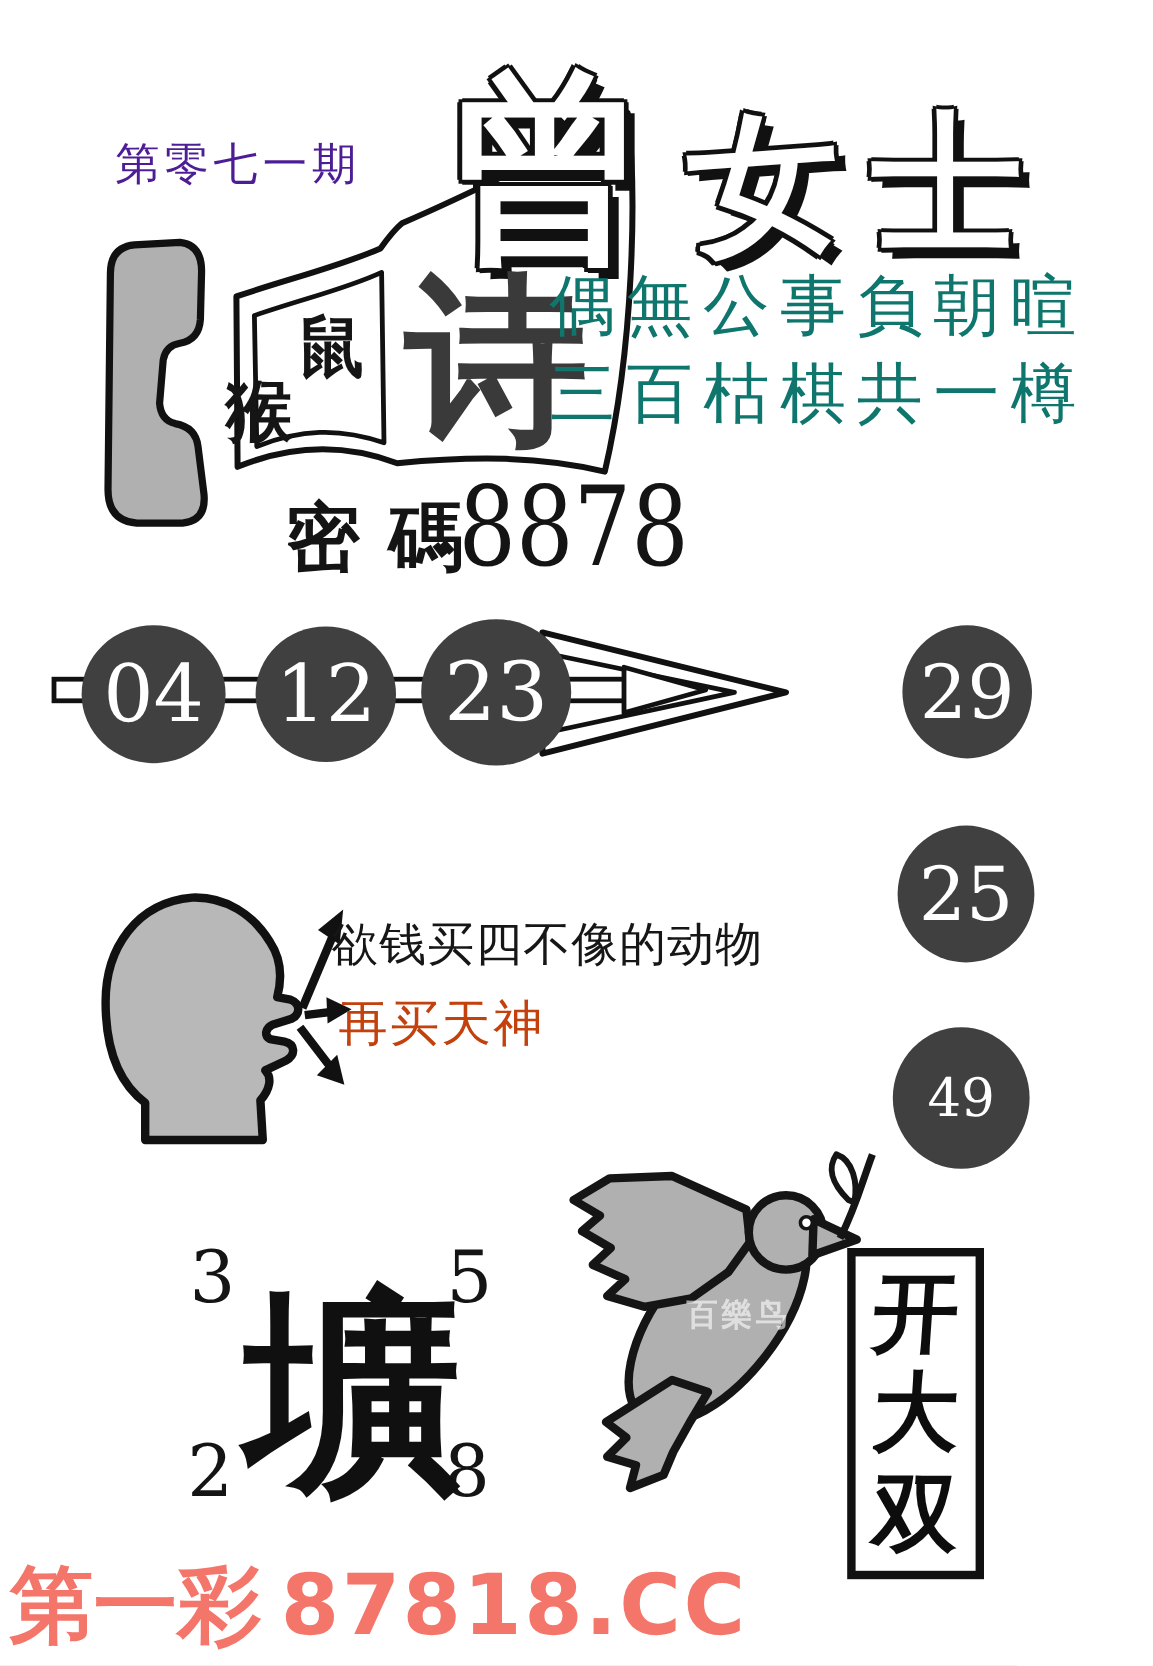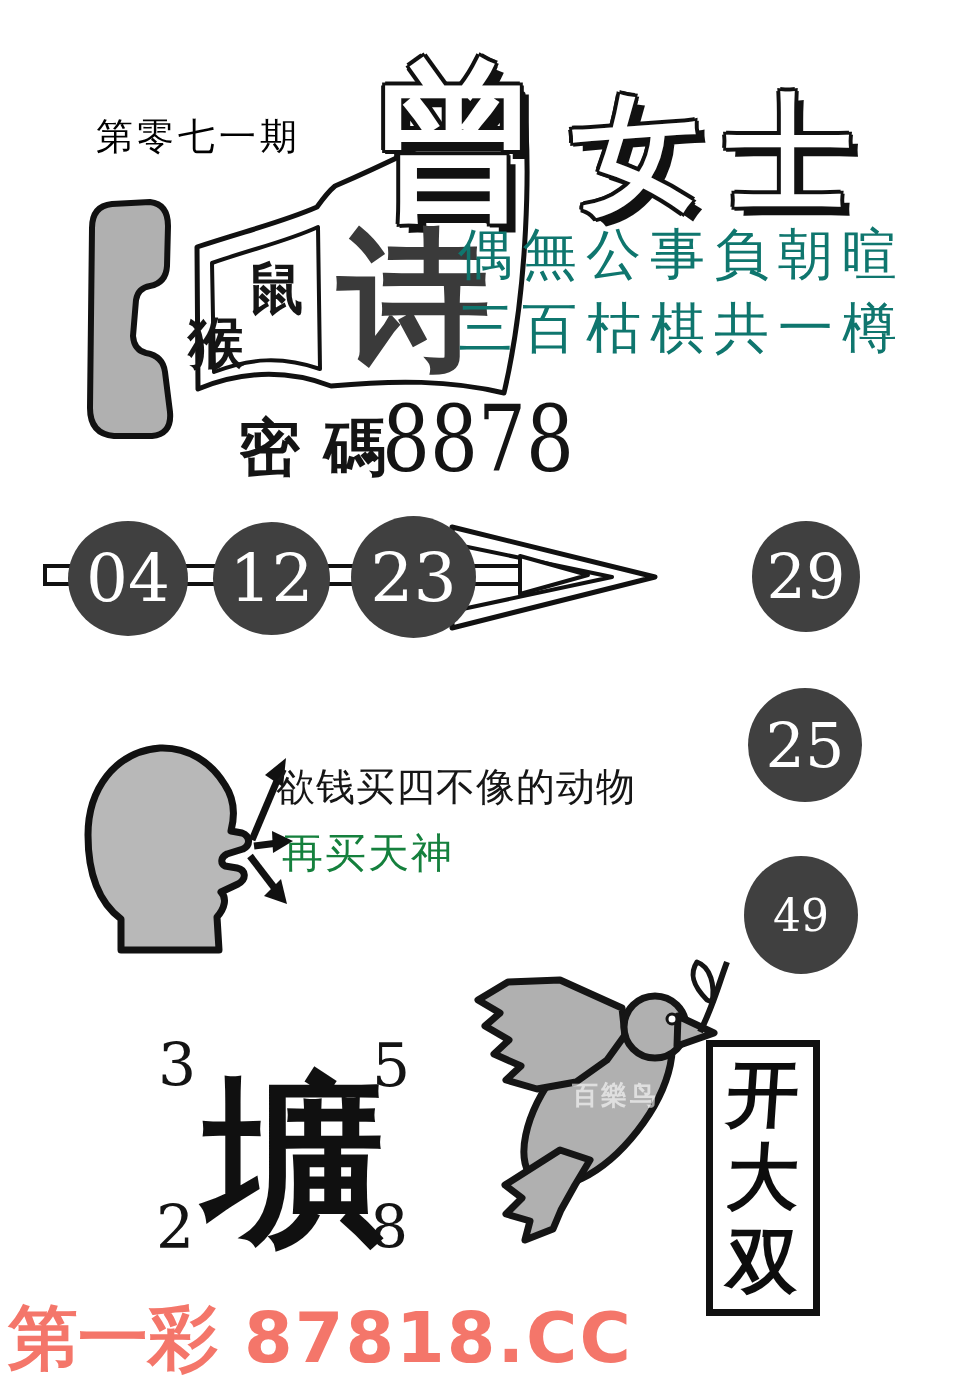--- a/index.html
+++ b/index.html
@@ -2,21 +2,21 @@
 <html><head>
 <meta charset="utf-8">
 <style>
   html,body{margin:0;padding:0;background:#e8e8e8;}
   .page{position:relative;width:961px;height:1388px;background:#ffffff;overflow:hidden;
         font-family:"Liberation Serif",serif;color:#111;}
   .abs{position:absolute;}
   #art{position:absolute;left:0;top:0;z-index:1;}
   .txt{position:absolute;z-index:2;white-space:nowrap;}
 
-  .issue{left:96px;top:112px;font-size:37px;letter-spacing:4px;color:#000000;}
+  .issue{left:96px;top:112px;font-size:37px;letter-spacing:4px;color:#4c1d95;}
 
   .title{left:372px;top:28px;z-index:2;font-weight:bold;color:#fff;
          text-shadow:9px 9px 0 #111,
            -3px -3px 0 #111,3px -3px 0 #111,-3px 3px 0 #111,3px 3px 0 #111,
            -4px 0 0 #111,4px 0 0 #111,0 -4px 0 #111,0 4px 0 #111;}
   .title .t1{font-size:168px;display:inline-block;}
   .title .t2{font-size:126px;display:inline-block;margin-left:34px;transform:rotate(-4deg);}
   .title .t3{font-size:126px;display:inline-block;margin-left:26px;}
 
   .zodiac{font-size:56px;font-weight:bold;color:#151515;}
@@ -37,42 +37,42 @@
          display:flex;align-items:center;justify-content:center;
          font-family:"DejaVu Serif",serif;}
   .c04{left:68px;top:521px;width:120px;height:115px;font-size:66px;}
   .c12{left:213px;top:522px;width:117px;height:113px;font-size:66px;}
   .c23{left:351px;top:516px;width:125px;height:122px;font-size:68px;}
   .c29{left:752px;top:521px;width:108px;height:111px;font-size:62px;}
   .c32{left:748px;top:688px;width:114px;height:114px;font-size:62px;}
   .c49{left:744px;top:856px;width:114px;height:118px;font-size:44px;}
 
   .speech1{left:276px;top:760px;font-size:39px;letter-spacing:1px;color:#161616;}
-  .speech2{left:282px;top:826px;font-size:41px;letter-spacing:2px;color:#15803d;}
+  .speech2{left:282px;top:826px;font-size:41px;letter-spacing:2px;color:#c2410c;}
 
   .digit{position:absolute;z-index:2;font-family:"DejaVu Serif",serif;font-size:60px;color:#141414;}
   .d3{left:158px;top:1030px;}
   .d5{left:372px;top:1030px;}
   .d2{left:156px;top:1192px;}
   .d8{left:370px;top:1192px;}
 
   .bigchar{left:204px;top:1042px;font-size:180px;font-weight:bold;color:#101010;}
 
   .watermark{left:572px;top:1078px;z-index:3;font-size:26px;letter-spacing:3px;
              color:rgba(255,255,255,0.6);font-weight:bold;font-family:Liberation Serif, serif;}
 
   .verdict{left:706px;top:1040px;width:114px;height:276px;z-index:2;background:#fff;
            border:7px solid #111;box-sizing:border-box;display:flex;flex-direction:column;
            align-items:center;justify-content:space-evenly;}
   .verdict span{font-size:72px;font-weight:bold;color:#0d0d0d;line-height:1;
                 transform:skewX(-4deg);}
 
   .footer{left:8px;top:1292px;z-index:2;font-family:"DejaVu Sans",sans-serif;
           font-weight:bold;font-size:70px;color:#F4766A;letter-spacing:0px;}
-  .footer .site{margin-left:26px;letter-spacing:2px;}
+  .footer .site{margin-left:16px;letter-spacing:2px;}
 </style>
 </head>
 <body>
 
 <div class="page">
 
   <svg id="art" width="961" height="1388" viewBox="0 0 961 1388">
 
     <g>
       <path d="M197,247 C245,231 283,222 317,207 C322,200 329,191 335,186

